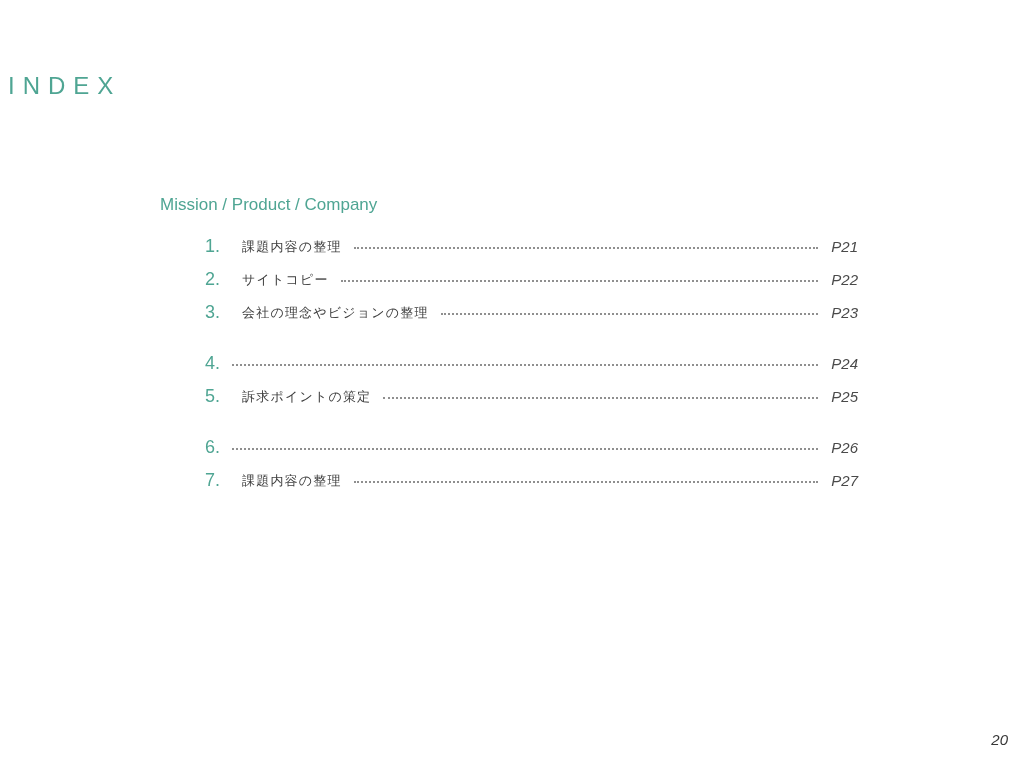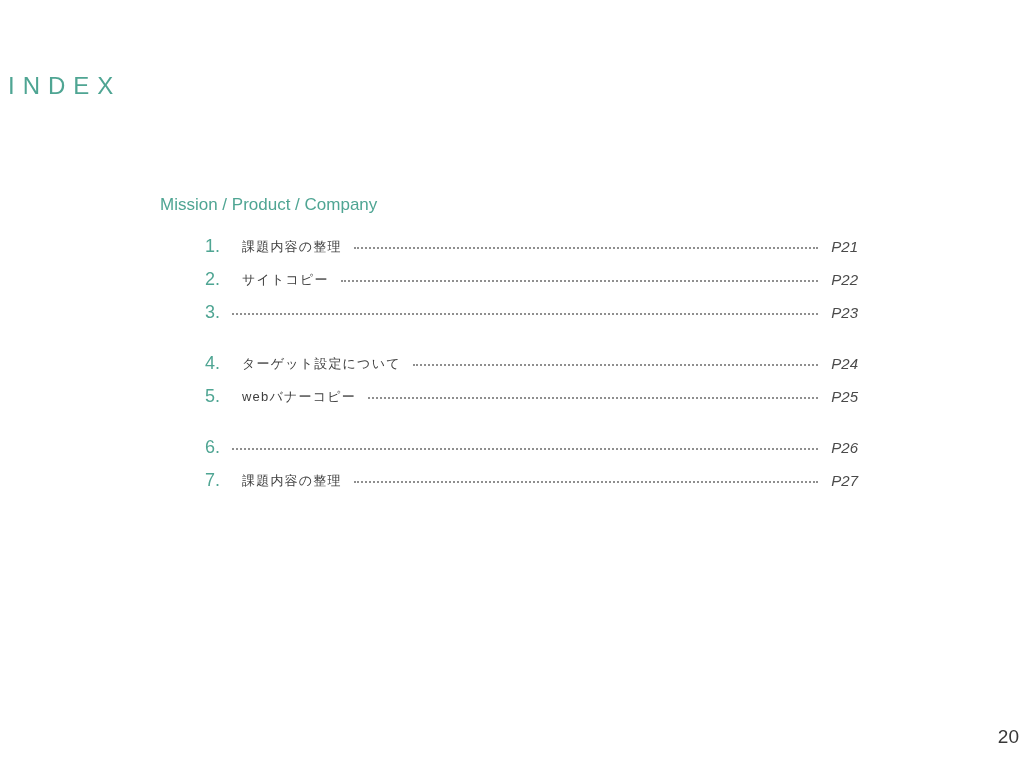--- a/index.html
+++ b/index.html
@@ -80,24 +80,25 @@
   .pref {
     flex: 0 0 auto;
     width: 30px;
     font-size: 15px;
     color: var(--muted);
     text-align: right;
     font-style: italic;
   }
   .footer-page {
     position: absolute;
-    right: 5px;
+    right: 16px;
     bottom: 20px;
-    font-size: 19px;
+    font-size: 15px;
     color: var(--footer);
+    font-style: italic;
   }
 </style>
 </head>
 <body>
 
 <div class="slide">
 
   <h1 class="title">INDEX</h1>
 
   <div class="content">
@@ -112,37 +113,37 @@
           <span class="pref">P21</span>
         </div>
         <div class="row">
           <span class="num">2.</span>
           <span class="label">サイトコピー</span>
           <span class="leader"></span>
           <span class="pref">P22</span>
         </div>
         <div class="row">
           <span class="num">3.</span>
+          <span class="label">会社の理念やビジョンの整理</span>
           <span class="leader"></span>
           <span class="pref">P23</span>
         </div>
       </div>
     </div>
 
     <div class="section">
       <div class="items">
         <div class="row">
           <span class="num">4.</span>
-          <span class="label">ターゲット設定について</span>
           <span class="leader"></span>
           <span class="pref">P24</span>
         </div>
         <div class="row">
           <span class="num">5.</span>
-          <span class="label">webバナーコピー</span>
+          <span class="label">訴求ポイントの策定</span>
           <span class="leader"></span>
           <span class="pref">P25</span>
         </div>
       </div>
     </div>
 
     <div class="section">
       <div class="items">
         <div class="row">
           <span class="num">6.</span>

